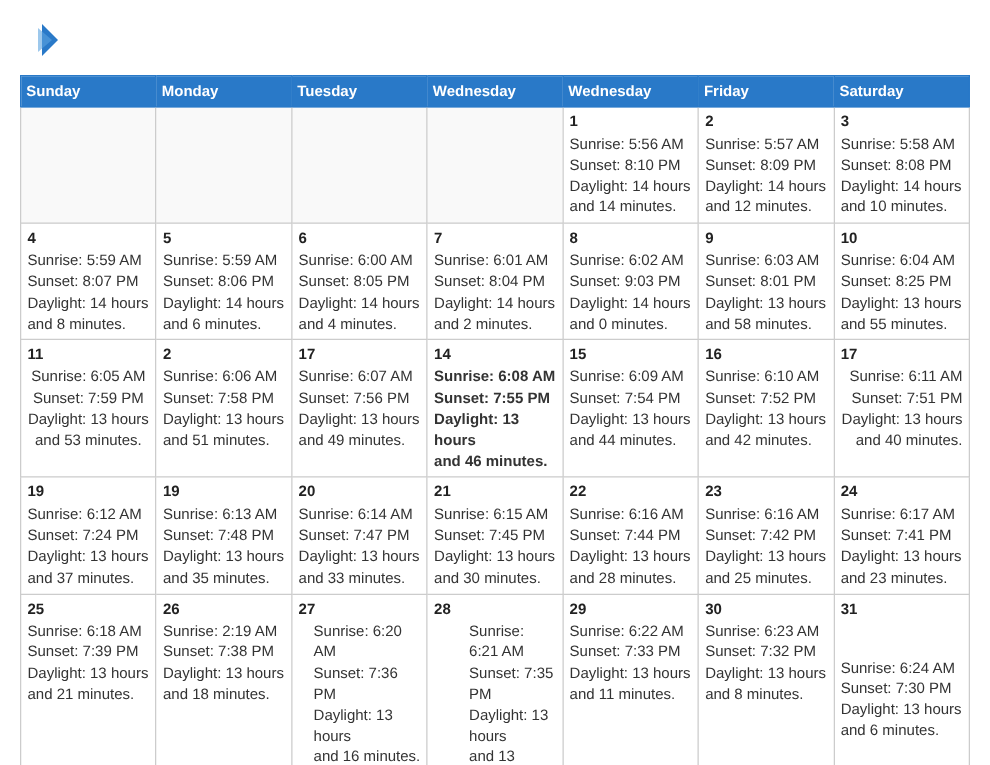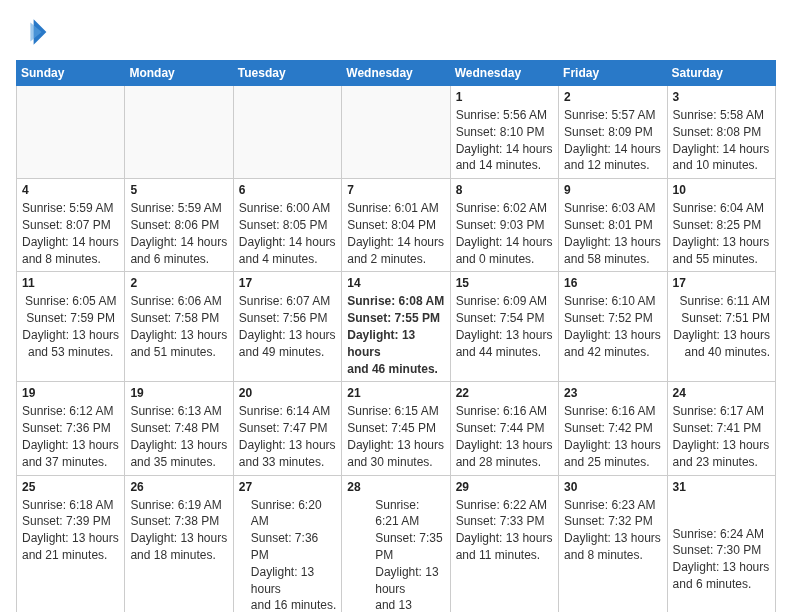--- a/index.html
+++ b/index.html
@@ -243,21 +243,21 @@
           <div class="day-info" style="white-space: pre-line; text-align: right;">Sunrise: 6:11 AM
 Sunset: 7:51 PM
 Daylight: 13 hours
 and 40 minutes.</div>
         </td>
       </tr>
       <tr>
         <td>
           <span class="day-num">19</span>
           <div class="day-info" style="white-space: pre-line;">Sunrise: 6:12 AM
-Sunset: 7:36 PM
+Sunset: 7:24 PM
 Daylight: 13 hours
 and 37 minutes.</div>
         </td>
         <td>
           <span class="day-num">19</span>
           <div class="day-info" style="white-space: pre-line;">Sunrise: 6:13 AM
 Sunset: 7:48 PM
 Daylight: 13 hours
 and 35 minutes.</div>
         </td>
@@ -300,21 +300,21 @@
       <tr>
         <td>
           <span class="day-num">25</span>
           <div class="day-info" style="white-space: pre-line;">Sunrise: 6:18 AM
 Sunset: 7:39 PM
 Daylight: 13 hours
 and 21 minutes.</div>
         </td>
         <td>
           <span class="day-num">26</span>
-          <div class="day-info" style="white-space: pre-line;">Sunrise: 6:19 AM
+          <div class="day-info" style="white-space: pre-line;">Sunrise: 2:19 AM
 Sunset: 7:38 PM
 Daylight: 13 hours
 and 18 minutes.</div>
         </td>
         <td>
           <span class="day-num">27</span>
           <div class="day-info" style="white-space: pre-line; margin-left: 12px;">Sunrise: 6:20 AM
 Sunset: 7:36 PM
 Daylight: 13 hours
 and 16 minutes.</div>

